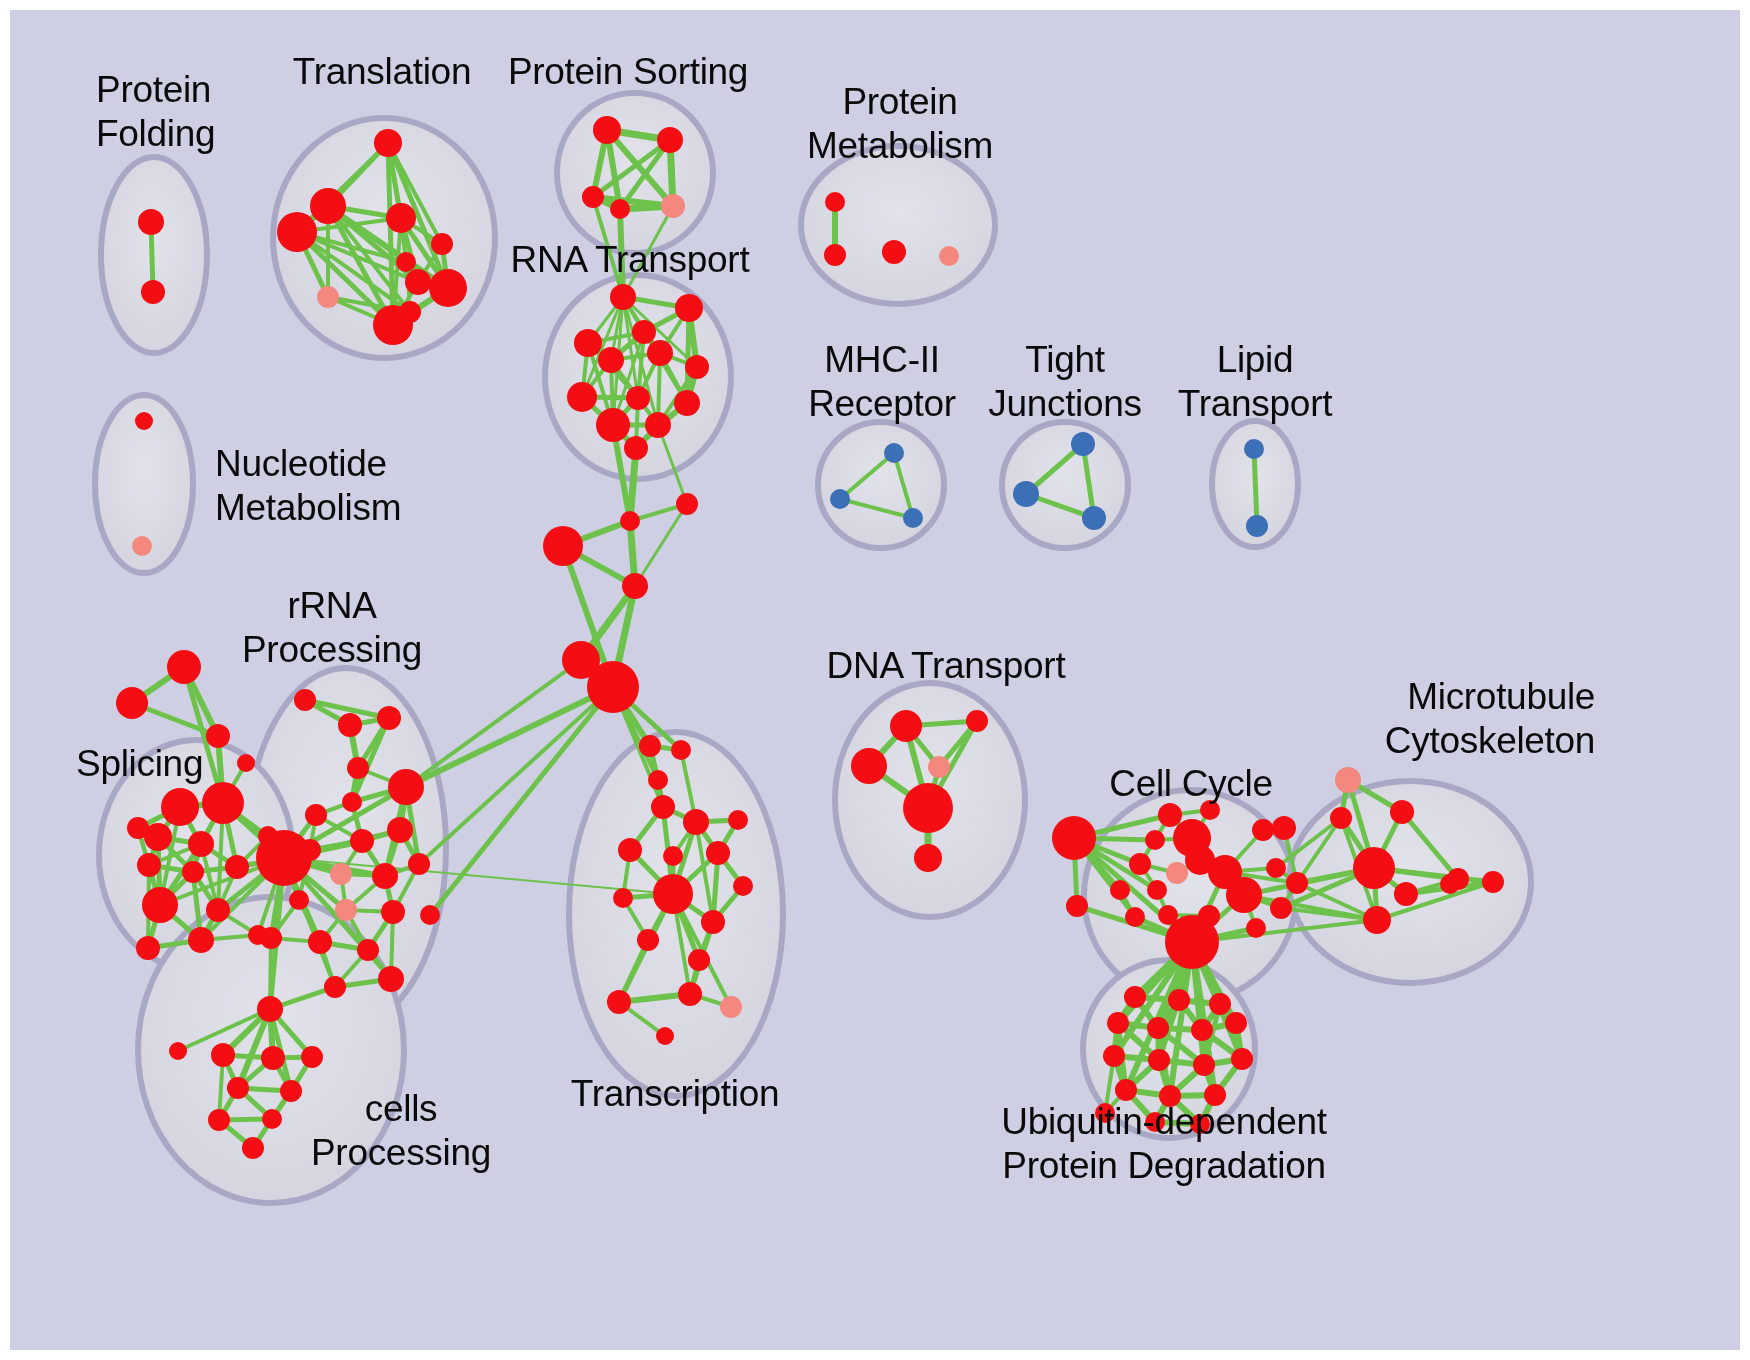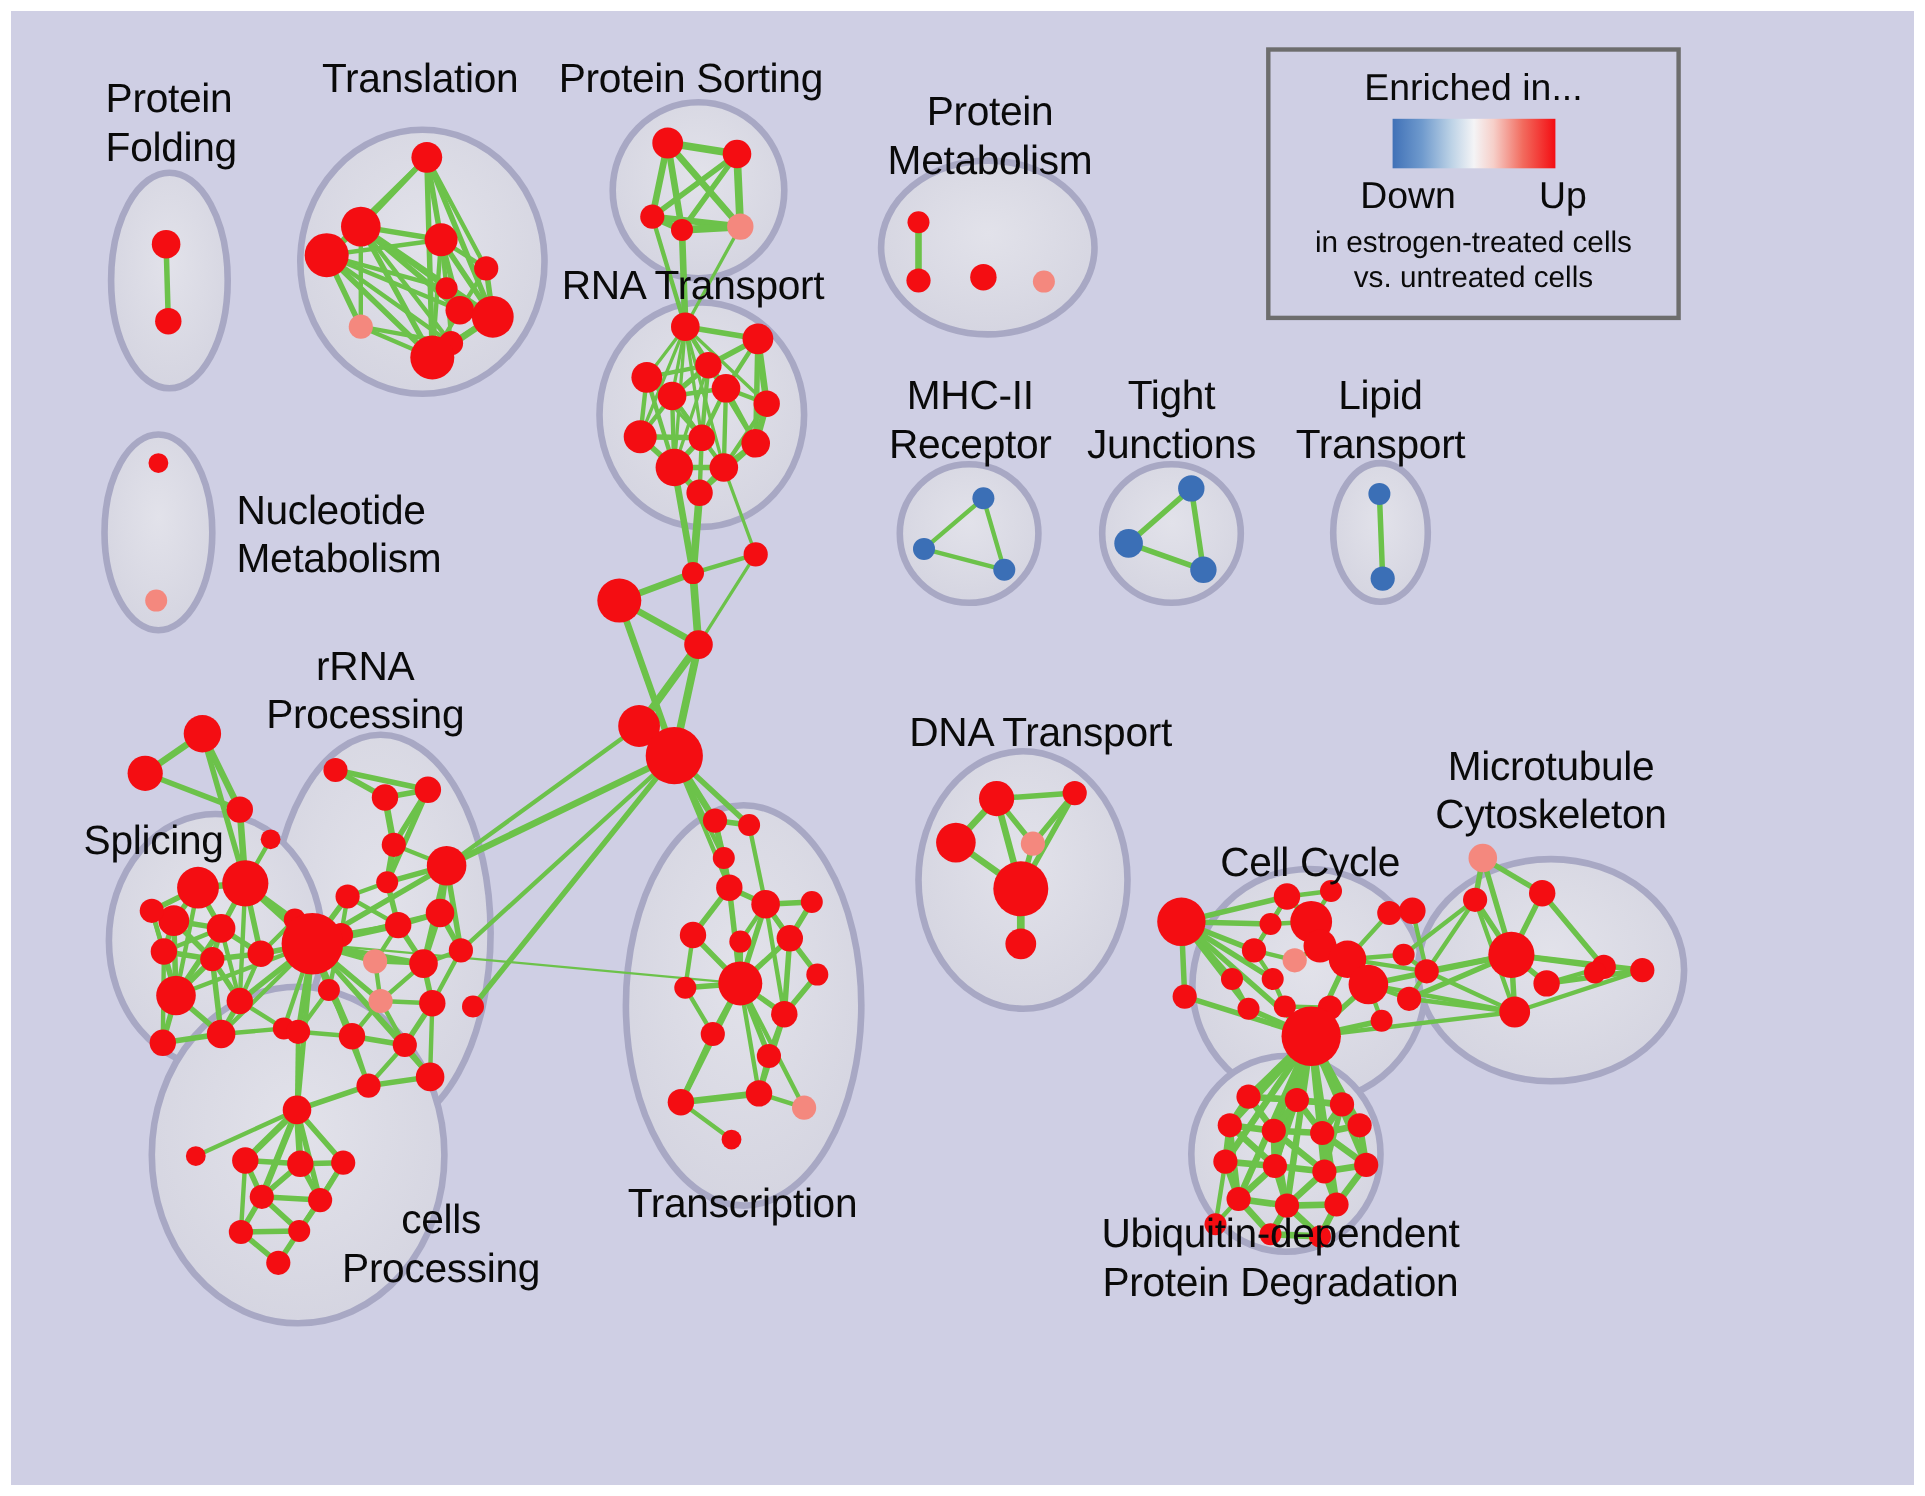--- a/index.html
+++ b/index.html
@@ -693,33 +693,21 @@
       <div class="clabel ctr" style="left: 618px; top: 40px;"><div>Protein Sorting</div></div>
       <div class="clabel ctr" style="left: 890px; top: 70px;"><div>Protein</div><div>Metabolism</div></div>
       <div class="clabel ctr" style="left: 620px; top: 228px;"><div>RNA Transport</div></div>
       <div class="clabel" style="left: 205px; top: 432px;"><div>Nucleotide</div><div>Metabolism</div></div>
       <div class="clabel ctr" style="left: 872px; top: 328px;"><div>MHC-II</div><div>Receptor</div></div>
       <div class="clabel ctr" style="left: 1055px; top: 328px;"><div>Tight</div><div>Junctions</div></div>
       <div class="clabel ctr" style="left: 1245px; top: 328px;"><div>Lipid</div><div>Transport</div></div>
       <div class="clabel ctr" style="left: 322px; top: 574px;"><div>rRNA</div><div>Processing</div></div>
       <div class="clabel" style="left: 66px; top: 716px; margin-top: 16px;"><div>Splicing</div></div>
       <div class="clabel ctr" style="left: 936px; top: 634px;"><div>DNA Transport</div></div>
-      <div class="clabel ctr" style="left: 1400px; top: 665px;"><div>Microtubule</div><div>Cytoskeleton</div></div>
+      <div class="clabel ctr" style="left: 1480px; top: 665px; text-align: right;"><div>Microtubule</div><div>Cytoskeleton</div></div>
       <div class="clabel ctr" style="left: 1181px; top: 752px;"><div>Cell Cycle</div></div>
       <div class="clabel ctr" style="left: 665px; top: 1062px;"><div>Transcription</div></div>
       <div class="clabel ctr" style="left: 391px; top: 1077px;"><div>cells</div><div>Processing</div></div>
       <div class="clabel ctr" style="left: 1154px; top: 1090px;"><div>Ubiquitin-dependent</div><div>Protein Degradation</div></div>
     </div>
 
-  <div id="legend">
-    <div class="lg-title">Enriched in...</div>
-    <div id="gradbar"></div>
-    <div id="lg-ends">
-      <span>Down</span>
-      <span>Up</span>
-    </div>
-    <div class="lg-sub">
-      <div>in estrogen-treated cells</div>
-      <div>vs. untreated cells</div>
-    </div>
-  </div>
 
 </div>
 
 </body></html>

